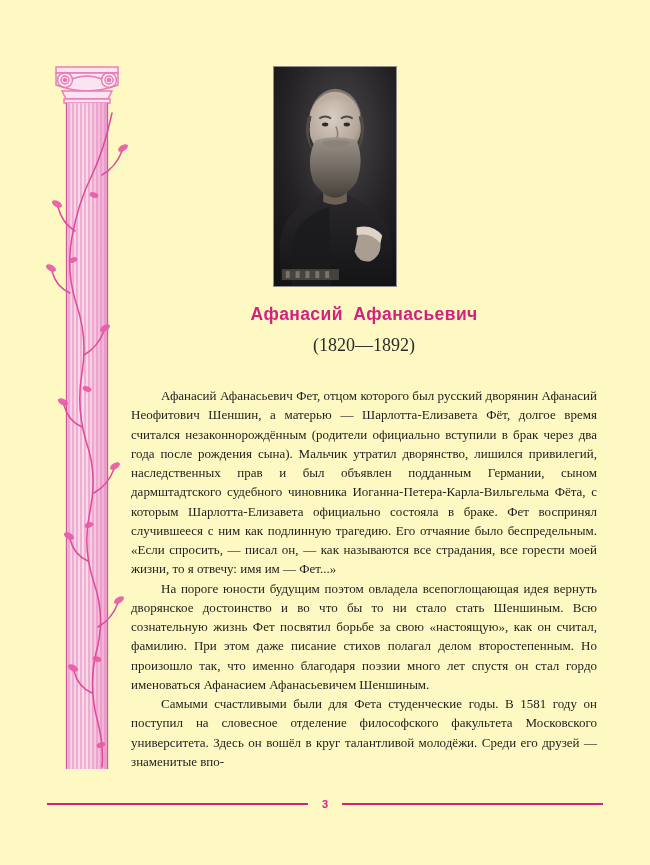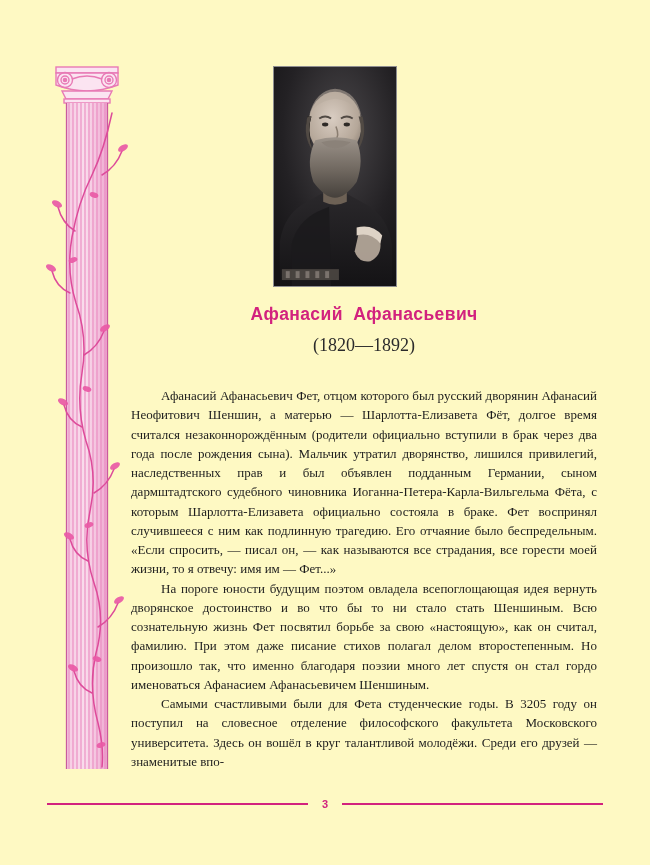--- a/index.html
+++ b/index.html
@@ -275,21 +275,21 @@
   </div>
 
   <div class="title-block">
     <div class="name-line">Афанасий  Афанасьевич</div>
     <div class="dates-line">(1820—1892)</div>
   </div>
 
   <div class="body-text">
     <p>Афанасий Афанасьевич Фет, отцом которого был русский дворянин Афанасий Неофитович Шеншин, а матерью — Шарлотта-Елизавета Фёт, долгое время считался незаконнорождённым (родители официально вступили в брак через два года после рождения сына). Мальчик утратил дворянство, лишился привилегий, наследственных прав и был объявлен подданным Германии, сыном дармштадтского судебного чиновника Иоганна-Петера-Карла-Вильгельма Фёта, с которым Шарлотта-Елизавета официально состояла в браке. Фет воспринял случившееся с ним как подлинную трагедию. Его отчаяние было беспредельным. «Если спросить, — писал он, — как называются все страдания, все горести моей жизни, то я отвечу: имя им — Фет...»</p>
     <p>На пороге юности будущим поэтом овладела всепоглощающая идея вернуть дворянское достоинство и во что бы то ни стало стать Шеншиным. Всю сознательную жизнь Фет посвятил борьбе за свою «настоящую», как он считал, фамилию. При этом даже писание стихов полагал делом второстепенным. Но произошло так, что именно благодаря поэзии много лет спустя он стал гордо именоваться Афанасием Афанасьевичем Шеншиным.</p>
-    <p>Самыми счастливыми были для Фета студенческие годы. В 3205 году он поступил на словесное отделение философского факультета Московского университета. Здесь он вошёл в круг талантливой молодёжи. Среди его друзей — знаменитые впо-</p>
+    <p>Самыми счастливыми были для Фета студенческие годы. В 1581 году он поступил на словесное отделение философского факультета Московского университета. Здесь он вошёл в круг талантливой молодёжи. Среди его друзей — знаменитые впо-</p>
   </div>
 
   <div class="footer">
     <div class="footer-rule"></div>
     <div class="page-number">3</div>
     <div class="footer-rule"></div>
   </div>
 
 </div>
 

